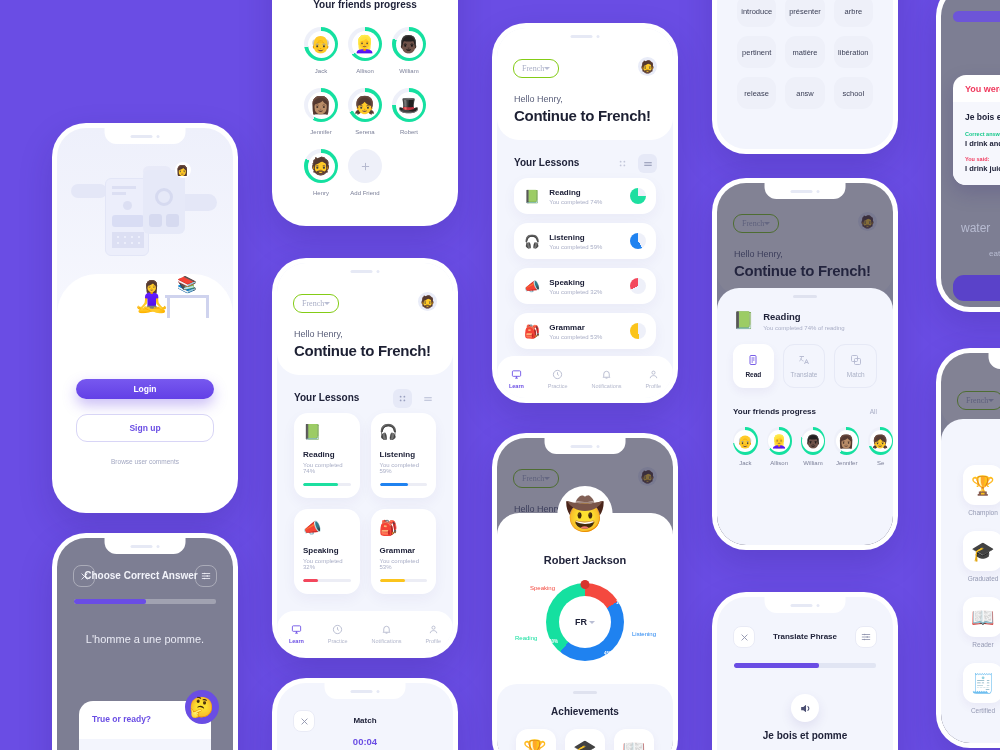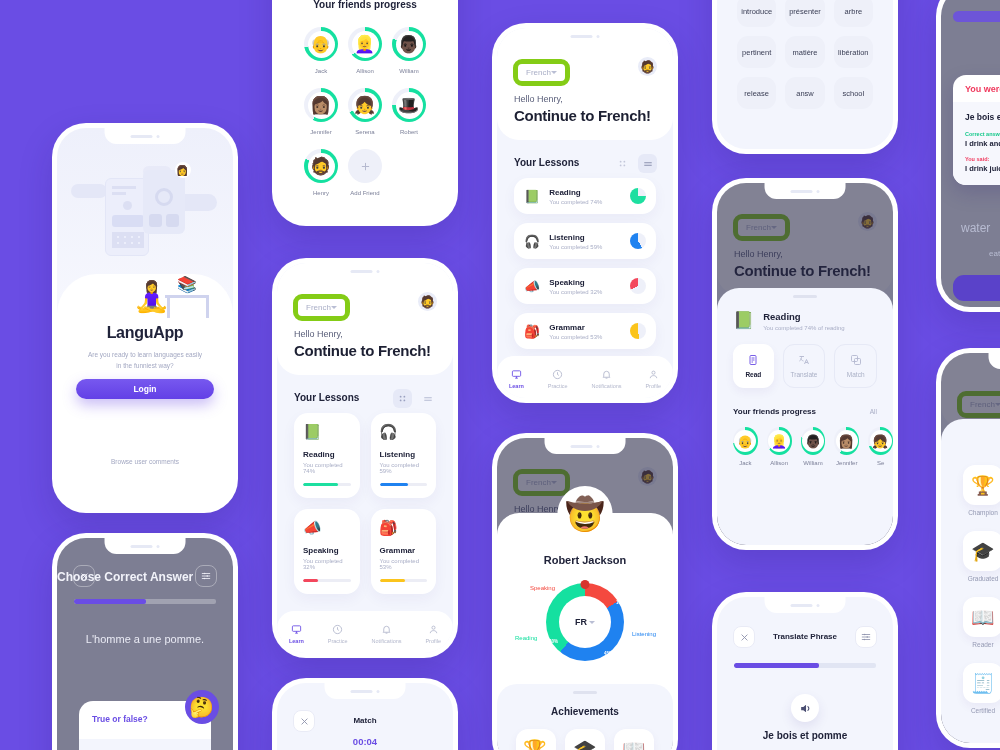--- a/index.html
+++ b/index.html
@@ -36,22 +36,22 @@
     z-index:9;
     display:flex; align-items:center; justify-content:center; gap:4px;
   }
   .notch i { display:block; width:22px; height:3px; border-radius:2px; background:#e6e9f5; }
   .notch b { display:block; width:3px; height:3px; border-radius:50%; background:#e6e9f5; }
 
   
   .card { background:#fff; border-radius:14px; }
   .lang-pill {
     display:inline-flex; align-items:center; 
-    border:5px solid #84cc16; border-radius:9px;
-    padding:4px 8px; font-size:8px; color:#a9aec6; background:#fff;
+    border:1px solid #84cc16; border-radius:9px;
+    padding:4px 8px; font-size:8px; color:#a9aec6; background:#fff;font-family:Liberation Serif, serif;
   }
   .chev { width:0;height:0;border-left:3px solid transparent;border-right:3px solid transparent;border-top:3.5px solid #b9bed4; }
   .avatar-sm {
     width:19px;height:19px;border-radius:50%;background:#e9ecf8;
     display:flex;align-items:center;justify-content:center;font-size:12px;overflow:hidden;
   }
   .hello { font-size:9px; color:#5a5f7a;text-align:center; }
   .headline { font-size:15px; font-weight:bold; color:#1d2033; letter-spacing:-.3px; }
   .sect-title { font-size:10px; font-weight:bold; color:#20233a; }
   .sub { font-size:6px; color:#a9aec6; }
@@ -122,68 +122,62 @@
         </div>
         <div style="position:absolute;left:118px;top:34px;width:16px;height:16px;border-radius:50%;background:#fff;display:flex;align-items:center;justify-content:center;font-size:10px;">👩</div>
         <div style="position:absolute;left:0;right:0;bottom:0;height:54px;background:#fff;border-radius:40px 40px 0 0;"></div>
         <div style="position:absolute;left:76px;bottom:14px;font-size:30px;">🧘‍♀️</div>
         <div style="position:absolute;left:120px;bottom:34px;font-size:16px;">📚</div>
         <div style="position:absolute;left:108px;bottom:30px;width:44px;height:3px;background:#cfd3ee;"></div>
         <div style="position:absolute;left:110px;bottom:10px;width:3px;height:21px;background:#cfd3ee;"></div>
         <div style="position:absolute;left:149px;bottom:10px;width:3px;height:21px;background:#cfd3ee;"></div>
       </div>
 
-      <div style="position:absolute;left:0;right:0;top:196px;text-align:center;">
-        <div style="font-size:16px;font-weight:bold;color:#20233a;letter-spacing:-.3px;">LanguApp</div>
-        <div style="font-size:6.5px;color:#a3a8c2;margin-top:7px;line-height:1.7;">
-          <div>Are you ready to learn languages easily</div>
-          <div>in the funniest way?</div>
-        </div>
-      </div>
 
       <div class="btn-primary" style="position:absolute;left:19px;right:19px;top:251px;height:20px;">Login</div>
+      <div class="btn-ghost" style="position:absolute;left:19px;right:19px;top:286px;height:28px;">Sign up</div>
       <div style="position:absolute;left:0;right:0;top:330px;text-align:center;font-size:6.5px;color:#a3a8c2;">Browse user comments</div>
     </div>
   </div>
 
   <div class="phone" style="left:52px; top:533px; width:186px; height:290px;">
     <div class="screen">
       <div class="notch">
           <i></i>
           <b></b>
         </div>
       <div class="dim"></div>
 
       <div style="position:absolute;left:16px;top:27px;">
         <div class="icon-btn" style="background:transparent;border-color:rgba(255,255,255,.35);">
           <svg viewBox="0 0 24 24" width="9" height="9" fill="none" stroke="#f0f1f8" stroke-width="2.4" stroke-linecap="round">
               <path d="M5 5 L19 19 M19 5 L5 19"></path>
             </svg>
         </div>
       </div>
-      <div style="position:absolute;left:0;right:8px;top:32px;text-align:left;font-size:12px;font-weight:bold;color:#f2f3fa;">Choose Correct Answer</div>
+      <div style="position:absolute;left:0;right:8px;top:32px;text-align:center;font-size:10px;font-weight:bold;color:#f2f3fa;">Choose Correct Answer</div>
       <div style="position:absolute;right:16px;top:27px;">
         <div class="icon-btn" style="background:transparent;border-color:rgba(255,255,255,.35);">
           <svg viewBox="0 0 24 24" width="10" height="10" fill="none" stroke="#f0f1f8" stroke-width="2" stroke-linecap="round">
               <path d="M3 6h18M3 12h18M3 18h18"></path>
               <circle cx="9" cy="6" r="1.8" fill="#f0f1f8" stroke="none"></circle>
               <circle cx="15" cy="12" r="1.8" fill="#f0f1f8" stroke="none"></circle>
               <circle cx="8" cy="18" r="1.8" fill="#f0f1f8" stroke="none"></circle>
             </svg>
         </div>
       </div>
 
       <div class="bar" style="position:absolute;left:17px;right:17px;top:61px;height:5px;background:rgba(255,255,255,.28);">
         <span style="width:51%;background:#6a4de4;"></span>
       </div>
 
       <div style="position:absolute;left:0;right:0;top:95px;text-align:center;font-size:11px;color:#e9eaf4;">L'homme a une pomme.</div>
 
       <div style="position:absolute;left:22px;right:22px;top:163px;bottom:0;background:#fff;border-radius:14px 14px 0 0;">
-        <div style="position:absolute;left:13px;top:13px;font-size:8.5px;font-weight:bold;color:#6a4de4;">True or false?</div>
+        <div style="position:absolute;left:13px;top:13px;font-size:8.5px;font-weight:bold;color:#6a4de4;">True or ready?</div>
         <div style="position:absolute;right:-8px;top:-11px;width:34px;height:34px;border-radius:50%;background:#6a4de4;display:flex;align-items:center;justify-content:center;font-size:20px;">🤔</div>
         <div style="position:absolute;left:0;right:0;top:38px;bottom:0;background:#f3f5fd;text-align:center;padding-top:12px;">
           
           
         </div>
       </div>
     </div>
   </div>
 
   <div class="phone" style="left:272px; top:-74px; width:186px; height:300px;">

